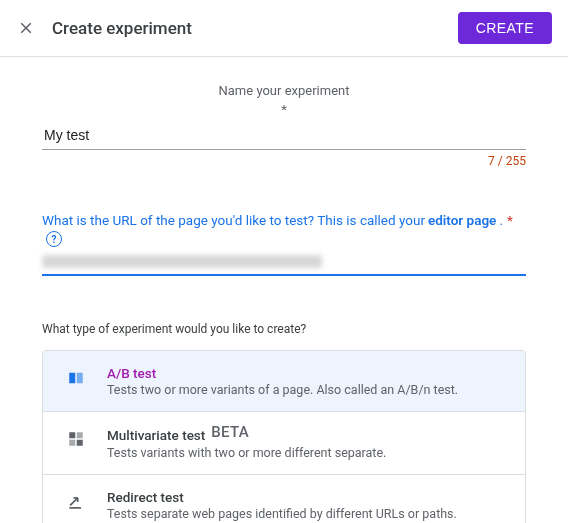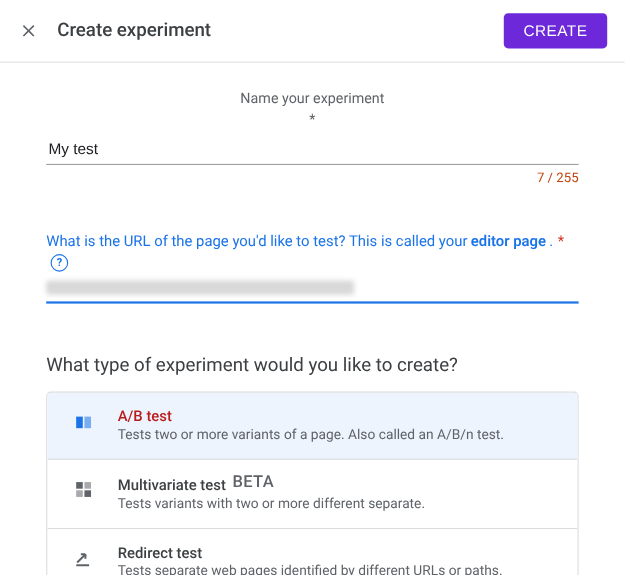--- a/index.html
+++ b/index.html
@@ -106,21 +106,21 @@
     height: 13px;
     width: 280px;
     background: #d8d8d8;
     filter: blur(2.5px);
     border-radius: 2px;
   }
   .type-section {
     margin-top: 46px;
   }
   .type-question {
-    font-size: 17px;
+    font-size: 12px;
     color: #3c4043;
     margin-bottom: 14px;
   }
   .options {
     border: 1px solid #dadce0;
     border-radius: 4px;
     overflow: hidden;
   }
   .option {
     display: flex;
@@ -144,21 +144,21 @@
   .option.selected .option-icon { color: #1a73e8; }
   .option-body { flex: 1; }
   .option-title {
     font-size: 13.5px;
     color: #3c4043;
     font-weight: 500;
     display: flex;
     align-items: center;
     gap: 6px;
   }
-  .option.selected .option-title { color: #b91c1c; }
+  .option.selected .option-title { color: #a21caf; }
   .option-desc {
     font-size: 12.5px;
     color: #5f6368;
     margin-top: 1px;
   }
   .beta-badge {
     font-size: 15px;
     font-weight: 500;
     color: #5f6368;
     letter-spacing: 0.3px;

